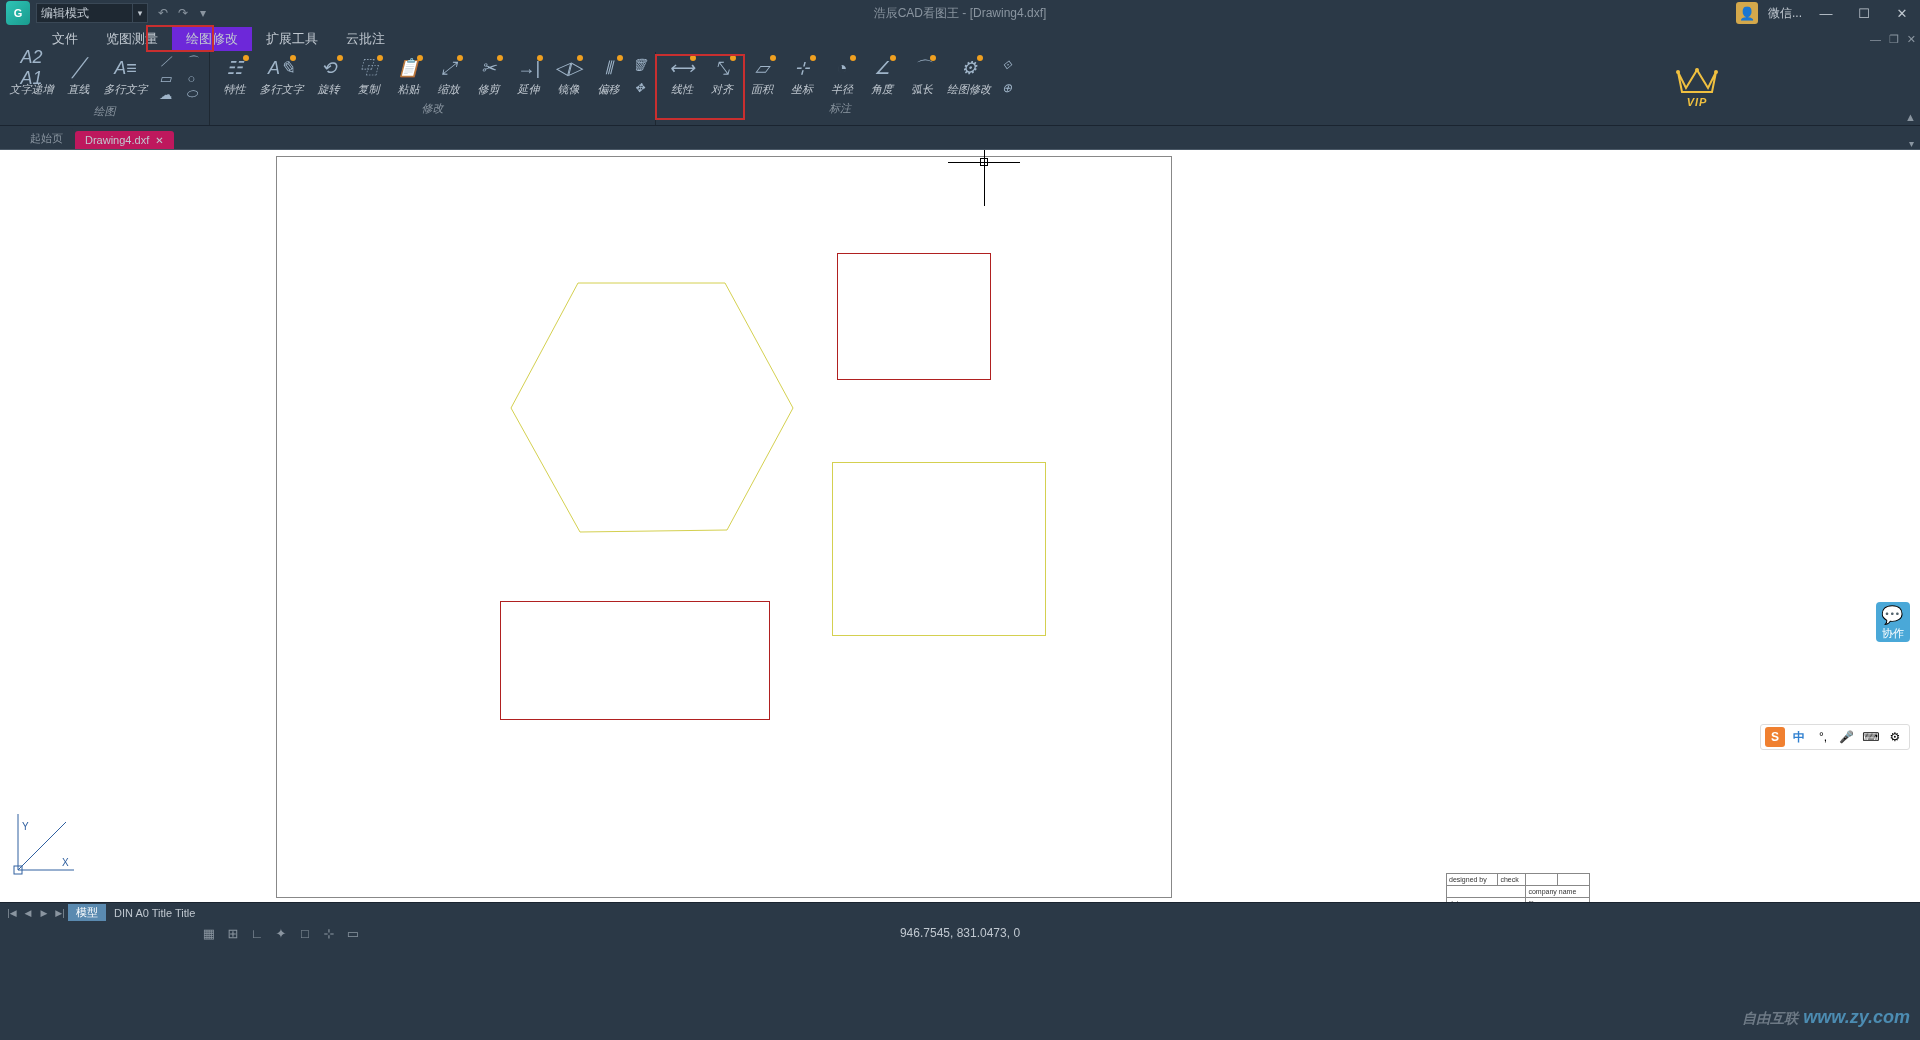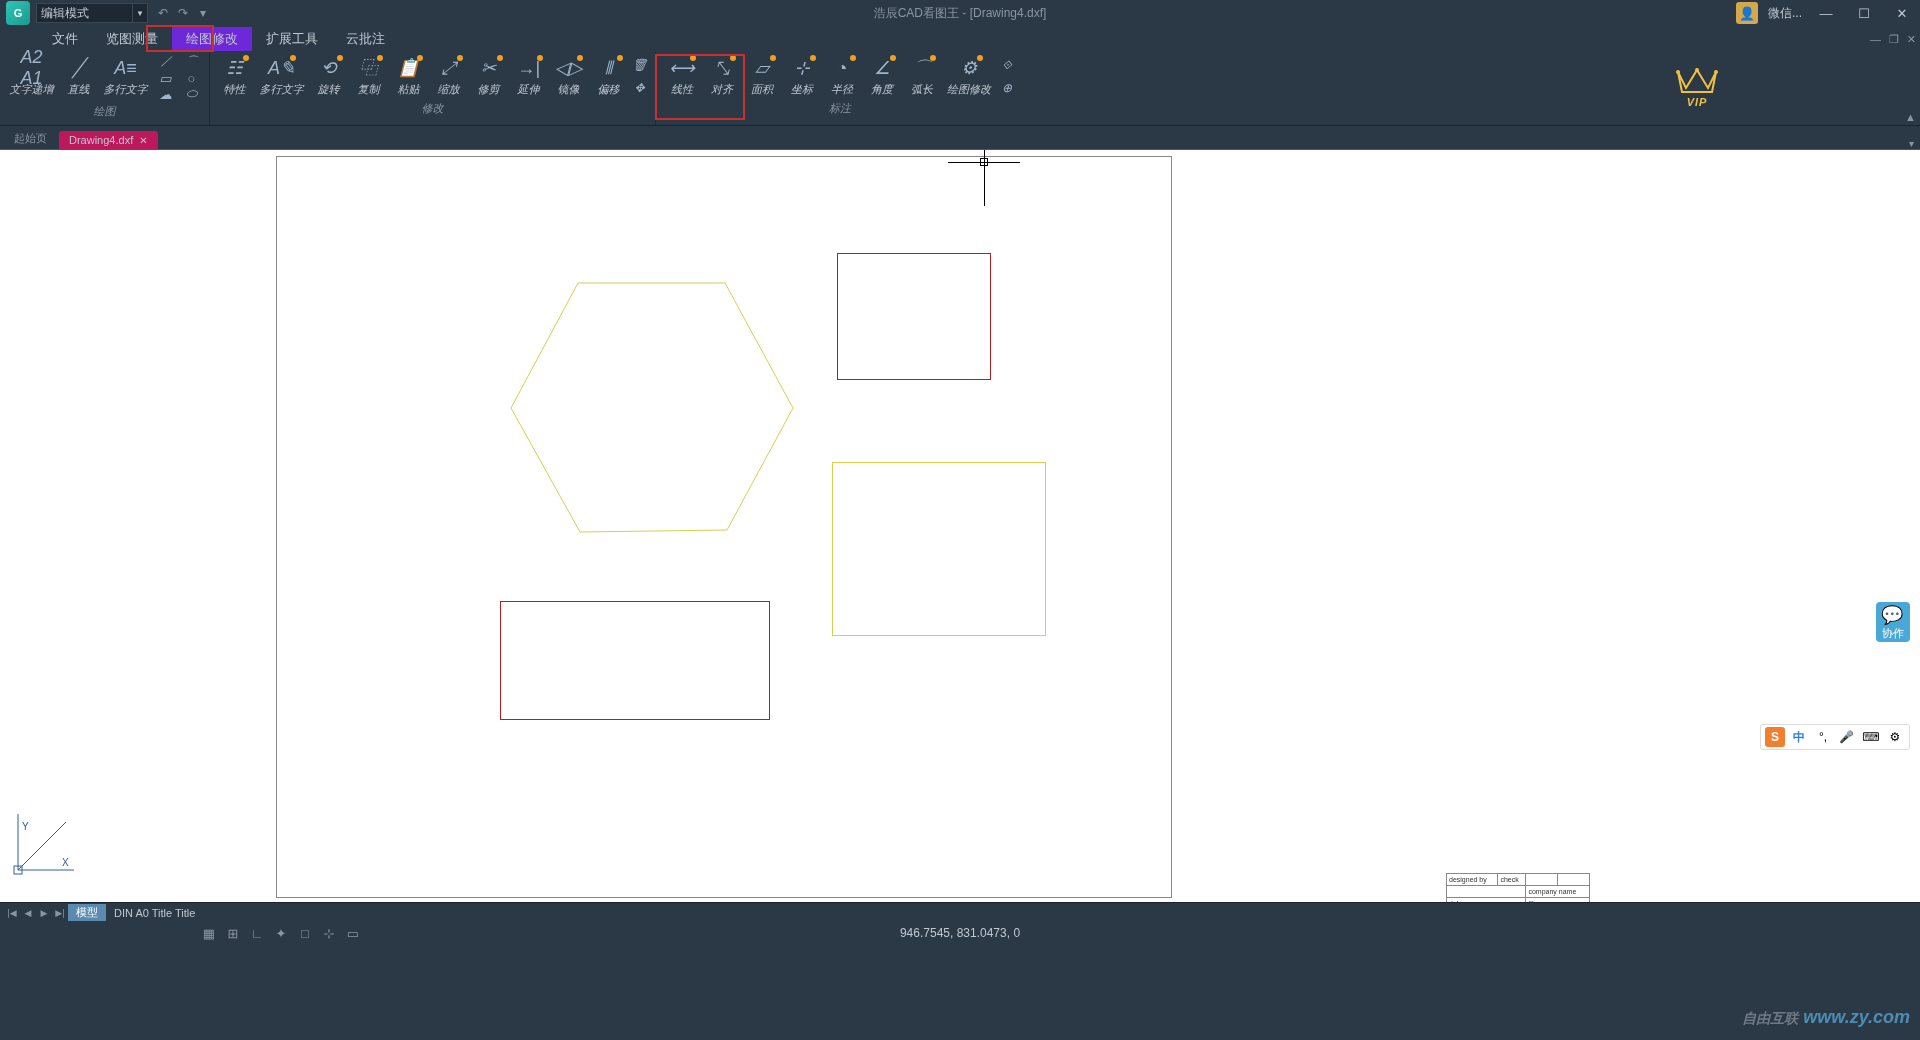--- a/index.html
+++ b/index.html
@@ -32,21 +32,21 @@
 .tool-icon { width: 24px; height: 24px; display: flex; align-items: center; justify-content: center; color: #9fb4c8; font-size: 18px; position: relative; }
 .tool-icon::after { content: ''; position: absolute; top: -1px; right: -2px; width: 6px; height: 6px; background: #f0a020; border-radius: 50%; }
 .tool-icon.no-dot::after { display: none; }
 .tool-label { color: #c0c8d0; font-size: 11px; margin-top: 2px; white-space: nowrap; }
 .dim-highlight { position: absolute; border: 2px solid #c92f2f; left: 655px; top: 2px; width: 90px; height: 66px; pointer-events: none; z-index: 5; }
 .vip-badge { position: absolute; right: 200px; top: 14px; color: #f0c040; }
 .vip-badge svg { width: 46px; height: 30px; }
 .vip-text { color: #f0c040; font-size: 11px; font-weight: bold; text-align: center; margin-top: -4px; letter-spacing: 1px; }
 .collapse-btn { position: absolute; right: 4px; bottom: 2px; color: #8a95a0; font-size: 11px; cursor: pointer; }
 
-.tabbar { height: 24px; background: #2b3947; display: flex; align-items: flex-end; border-bottom: 1px solid #4a5866; padding-left: 4px; position: relative; }
+.tabbar { height: 24px; background: #2b3947; display: flex; align-items: flex-end; border-bottom: 1px solid #4a5866; padding-left: 20px; position: relative; }
 .tab { background: #be185d; color: #c0c8d0; font-size: 11px; padding: 3px 10px; border-radius: 3px 3px 0 0; margin-right: 2px; display: flex; align-items: center; gap: 6px; cursor: pointer; }
 .tab.inactive { background: #2b3947; color: #8a95a0; }
 .tab-close { font-size: 10px; }
 .tab-arrow { position: absolute; right: 6px; color: #8a95a0; font-size: 10px; cursor: pointer; }
 
 .canvas-area { position: relative; background: #fff; height: 752px; overflow: hidden; }
 .drawing-frame { position: absolute; left: 276px; top: 6px; width: 896px; height: 742px; border: 1px solid #888; }
 .cursor-cross { position: absolute; left: 984px; top: 12px; pointer-events: none; }
 .cursor-cross::before { content: ''; position: absolute; left: -36px; top: 0; width: 72px; height: 1px; background: #000; }
 .cursor-cross::after { content: ''; position: absolute; left: 0; top: -12px; width: 1px; height: 56px; background: #000; }

